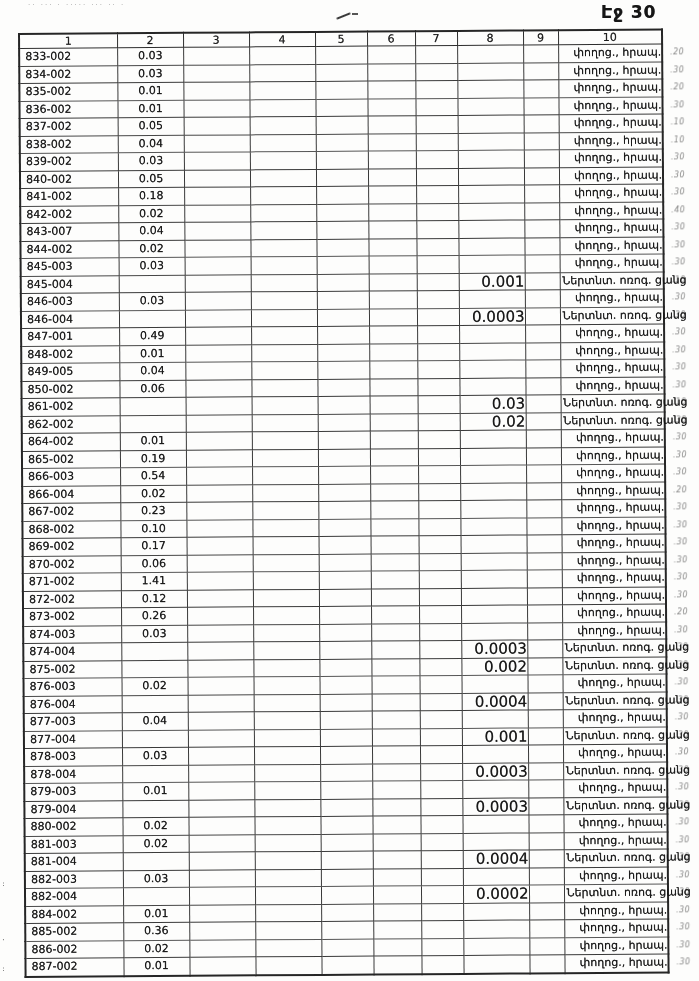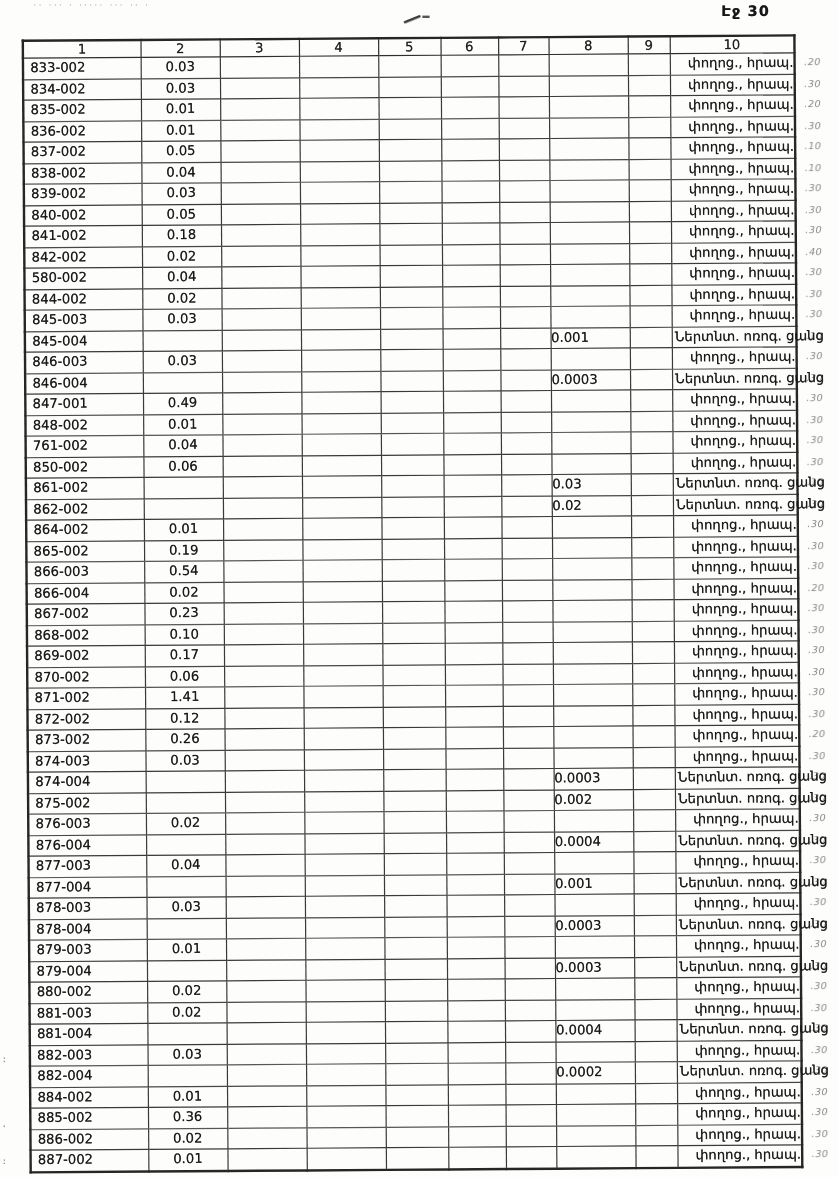--- a/index.html
+++ b/index.html
@@ -11,21 +11,21 @@
   }
   .page {
     position: relative;
     width: 699px; height: 981px;
     background: #fdfdfc;
     color: #1b1b1b;
   }
   .page-label {
     position: absolute;
     top: 2px; left: 601px;
-    font-size: 12px;
+    font-size: 17px;
     font-weight: bold;
     letter-spacing: 1px;
     color: #161616;
     text-shadow: 0.3px 0.3px 0.4px rgba(0,0,0,0.65);
   }
   .top-dots {
     position: absolute;
     top: 1px; left: 28px;
     width: 200px;
     font-size: 7px;
@@ -85,21 +85,21 @@
     white-space: nowrap;
     overflow: visible;
     color: #191919;
     text-shadow: 0.2px 0.2px 0.35px rgba(0,0,0,0.65);
   }
   
   .tbl tbody tr:nth-child(3n) td { border-bottom-color: #565656; }
   .tbl tbody tr:nth-child(4n+1) td { border-bottom-color: #474747; }
   .tbl td.c1 { text-align: left; padding-left: 5px; margin-top: 24px; }
   .tbl td.c2 { text-align: center; }
-  .tbl td.c8 { text-align: left; font-size: 11px; }
+  .tbl td.c8 { text-align: right; font-size: 15px; }
   .tbl td.c10 { text-align: right; padding-left: 2px; font-size: 11px; }
   .marks-col {
     position: absolute;
     left: 646px; top: 15px;
     width: 26px;
   }
   .mark {
     height: 17.5px; line-height: 17.5px;
     font-size: 8px;
     font-style: italic;
@@ -270,21 +270,21 @@
             <td class="c3"></td>
             <td class="c4"></td>
             <td class="c5"></td>
             <td class="c6"></td>
             <td class="c7"></td>
             <td class="c8"></td>
             <td class="c9"></td>
             <td class="c10">փողոց., հրապ.</td>
           </tr>
           <tr>
-            <td class="c1">580-002</td>
+            <td class="c1">843-007</td>
             <td class="c2">0.04</td>
             <td class="c3"></td>
             <td class="c4"></td>
             <td class="c5"></td>
             <td class="c6"></td>
             <td class="c7"></td>
             <td class="c8"></td>
             <td class="c9"></td>
             <td class="c10">փողոց., հրապ.</td>
           </tr>
@@ -366,21 +366,21 @@
             <td class="c3"></td>
             <td class="c4"></td>
             <td class="c5"></td>
             <td class="c6"></td>
             <td class="c7"></td>
             <td class="c8"></td>
             <td class="c9"></td>
             <td class="c10">փողոց., հրապ.</td>
           </tr>
           <tr>
-            <td class="c1">761-002</td>
+            <td class="c1">849-005</td>
             <td class="c2">0.04</td>
             <td class="c3"></td>
             <td class="c4"></td>
             <td class="c5"></td>
             <td class="c6"></td>
             <td class="c7"></td>
             <td class="c8"></td>
             <td class="c9"></td>
             <td class="c10">փողոց., հրապ.</td>
           </tr>

